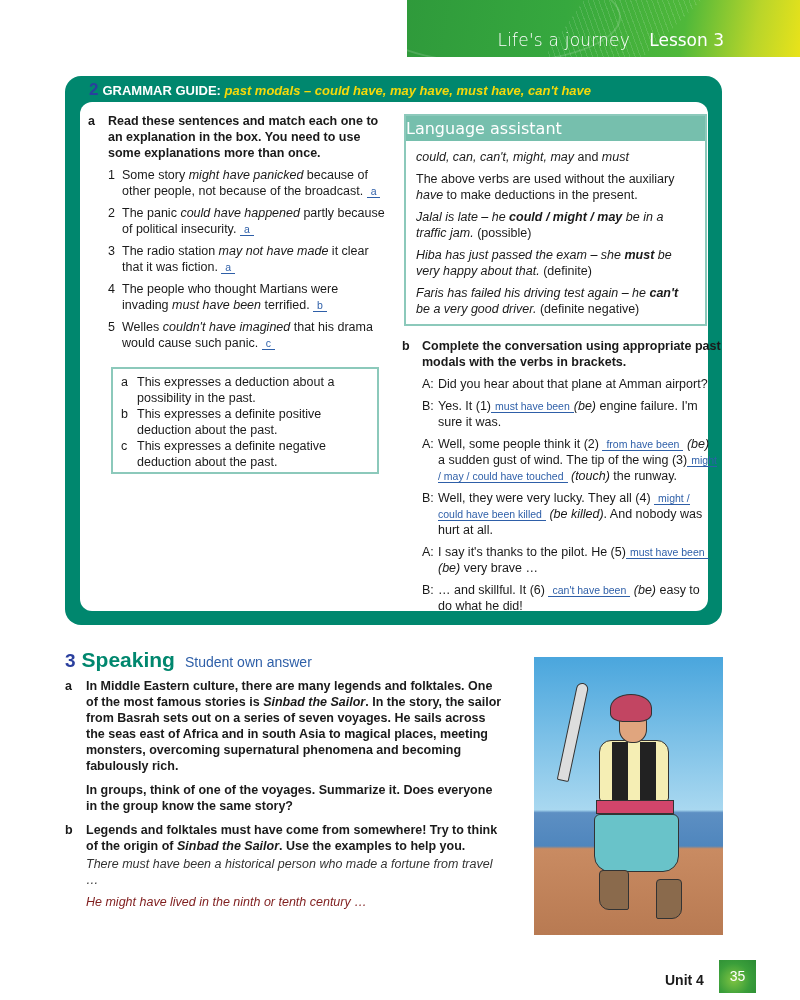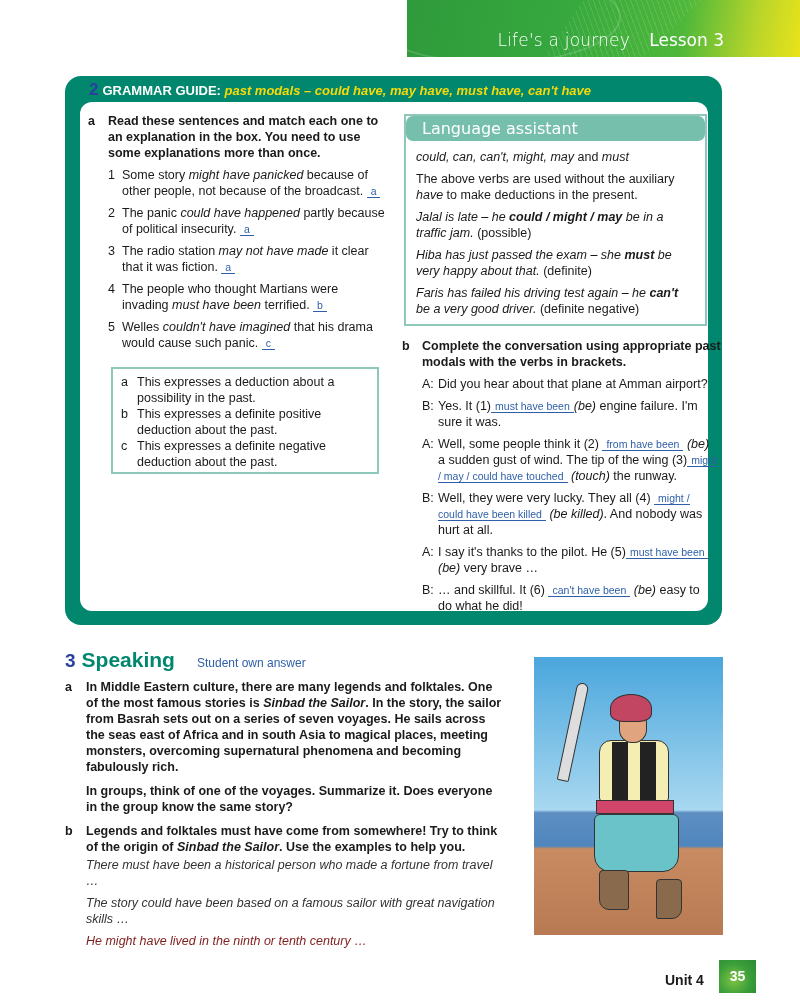--- a/index.html
+++ b/index.html
@@ -60,36 +60,35 @@
     border: 2px solid #8cc9bb; padding: 5px 8px;
   }
   .expl-row { display: flex; }
   .expl-l { width: 16px; flex: none; }
 
   .lang-box {
     position: absolute; left: 404px; top: 114px; width: 303px; height: 212px;
     border: 2px solid #8cc9bb;
   }
   .lang-head {
-    background: #76bfad; color: #fff; font-size: 16px; height: 25px; line-height: 25px; padding-left: 16px;
+    background: #76bfad; color: #fff; font-size: 16px; height: 25px; line-height: 25px; padding-left: 0;
     font-family: "DejaVu Sans", sans-serif;
-    border-radius: 7px;
   }
   .lang-body { padding: 8px 10px 0 10px; }
   .lang-body p { margin-bottom: 6px; }
 
   .col-b { position: absolute; left: 402px; top: 338px; width: 345px; }
   .dlg { display: flex; margin-top: 6px; }
   .spk { width: 16px; flex: none; }
 
   .sec3 { position: absolute; left: 65px; top: 652px; width: 440px; }
   .s3-title { display: flex; align-items: baseline; gap: 6px; }
   .s3-num { color: #2a3f9e; font-size: 19px; font-weight: bold; font-family: "Liberation Sans", sans-serif; }
   .s3-word { color: #00876e; font-size: 21px; font-weight: bold; font-family: "Liberation Sans", sans-serif; }
-  .s3-note { color: #2e5fa8; font-size: 12px; margin-left: 16px; font-family: "Liberation Sans", sans-serif; }
+  .s3-note { color: #2e5fa8; font-size: 14px; margin-left: 4px; font-family: "Liberation Sans", sans-serif; }
   .s3-body { margin-top: 8px; }
   .s3-item { display: flex; margin-bottom: 8px; }
   .s3-l { width: 21px; flex: none; font-weight: bold; }
 
   .pic {
     position: absolute; left: 534px; top: 657px; width: 189px; height: 278px;
     background: linear-gradient(#4aa6dd 0%, #a9d8f0 55%, #5d8fc3 56%, #4f86bd 68%, #c98b62 69%, #b87a52 100%);
     overflow: hidden;
   }
   .sword { position: absolute; left: 33px; top: 25px; width: 12px; height: 100px; background: #ddd; border: 1px solid #333; border-radius: 10px 10px 3px 3px; transform: rotate(12deg); }
@@ -100,21 +99,21 @@
   .vest-r { position: absolute; left: 106px; top: 85px; width: 16px; height: 58px; background: #222; }
   .sash { position: absolute; left: 62px; top: 143px; width: 78px; height: 14px; background: #d2456b; border: 1px solid #333; }
   .pants { position: absolute; left: 60px; top: 157px; width: 85px; height: 58px; background: #69c3c9; border: 1px solid #333; border-radius: 6px 6px 16px 16px; }
   .boot-l { position: absolute; left: 65px; top: 213px; width: 30px; height: 40px; background: #8a6a4c; border: 1px solid #333; border-radius: 4px 4px 2px 10px; }
   .boot-r { position: absolute; left: 122px; top: 222px; width: 26px; height: 40px; background: #8a6a4c; border: 1px solid #333; border-radius: 4px 4px 10px 2px; }
 
   .footer-unit { position: absolute; left: 665px; top: 928px; font-size: 14px; font-weight: bold; font-family: "Liberation Sans", sans-serif; margin-top: 44px; }
   .footer-page {
     position: absolute; left: 719px; top: 960px; width: 37px; height: 33px;
     background: radial-gradient(circle at 40% 60%, #7fc442 0%, #3a9e3a 55%, #2a8a34 100%);
-    color: #fff; font-weight: bold; font-size: 14px; text-align: center; padding-top: 8px;
+    color: #fff; font-weight: normal; font-size: 14px; text-align: center; padding-top: 8px;
     font-family: "Liberation Sans", sans-serif;
   }
 </style>
 </head>
 <body>
 
 <div class="banner">
   <span class="banner-text" style="right:170px">Life's a journey</span>
   <span class="banner-lesson">Lesson 3</span>
 </div>
@@ -229,21 +228,20 @@
         <p class="bold"><span>In Middle Eastern culture, there are many legends and folktales. One of the most famous stories is </span><span class="it">Sinbad the Sailor</span><span>. In the story, the sailor from Basrah sets out on a series of seven voyages. He sails across the seas east of Africa and in south Asia to magical places, meeting monsters, overcoming supernatural phenomena and becoming fabulously rich.</span></p>
         <p class="bold" style="margin-top:8px">In groups, think of one of the voyages. Summarize it. Does everyone in the group know the same story?</p>
       </div>
     </div>
     <div class="s3-item">
       <span class="s3-l">b</span>
       <div>
         <p class="bold"><span>Legends and folktales must have come from somewhere! Try to think of the origin of </span><span class="it">Sinbad the Sailor</span><span>. Use the examples to help you.</span></p>
         <div id="s3b-examples">
             <p class="it" style="margin-top: 2px; color: rgb(51, 51, 51);">There must have been a historical person who made a fortune from travel …</p>
-            <p class="it" style="margin-top: 6px; color: rgb(51, 51, 51);">The story could have been based on a famous sailor with great navigation skills …</p>
             <p class="it" style="margin-top: 6px; color: #7f1d1d;">He might have lived in the ninth or tenth century …</p>
           </div>
       </div>
     </div>
   </div>
 </div>
 
 <div class="pic">
   <div class="sword"></div>
   <div class="pants"></div>

